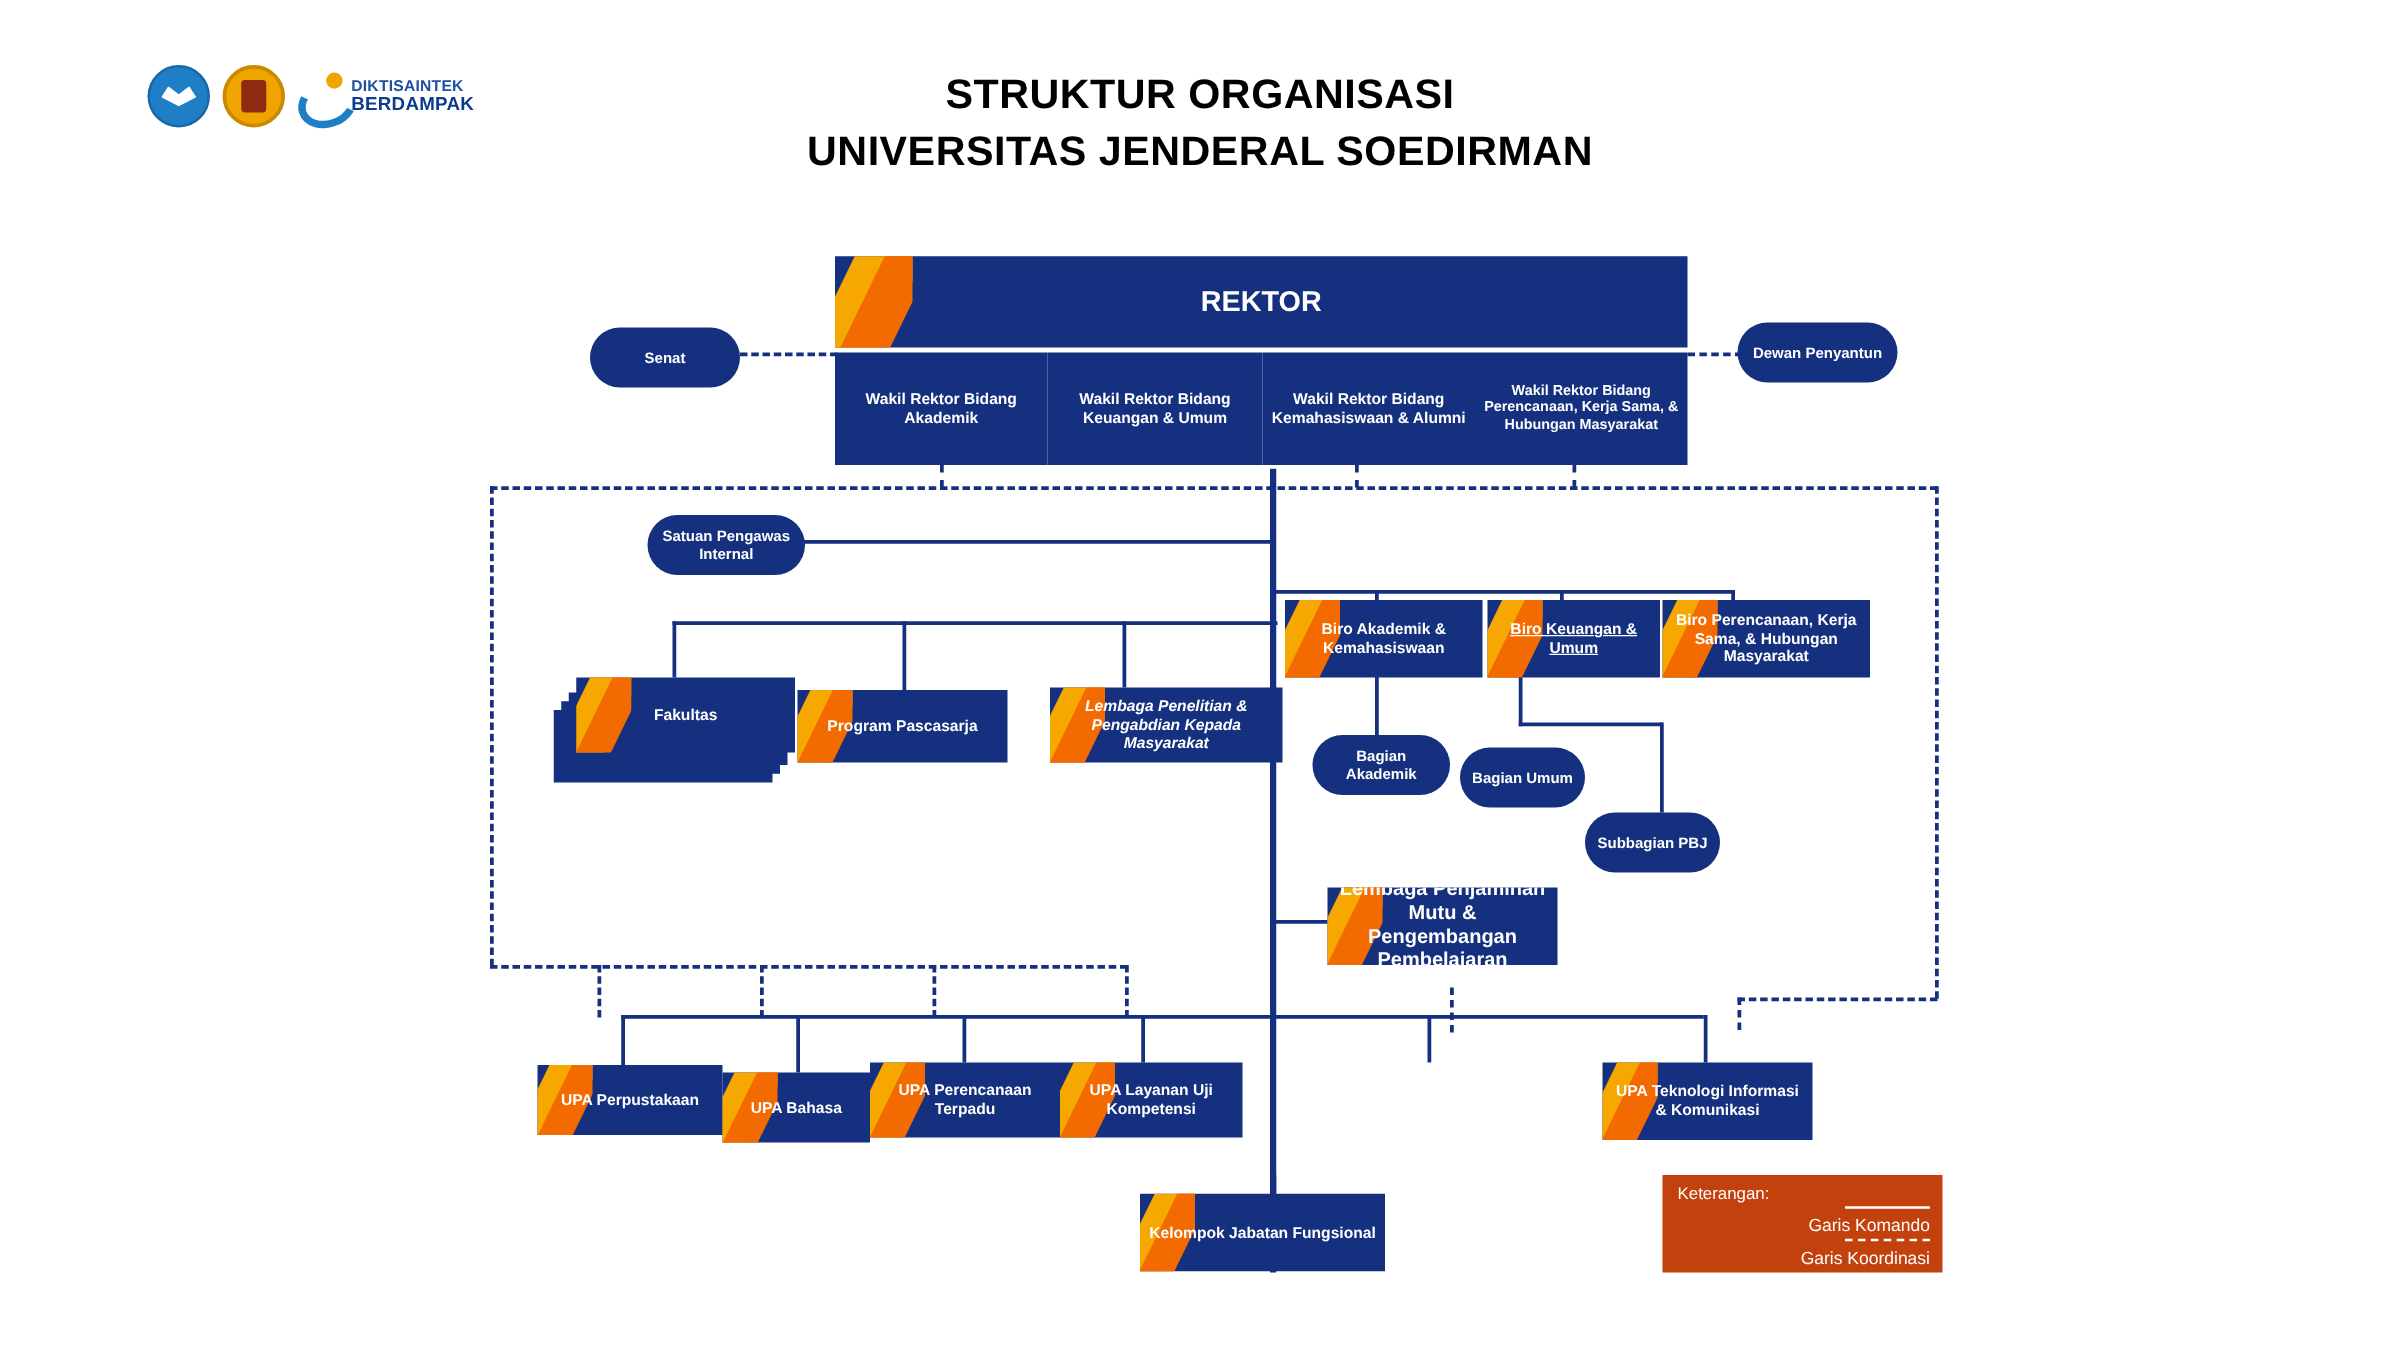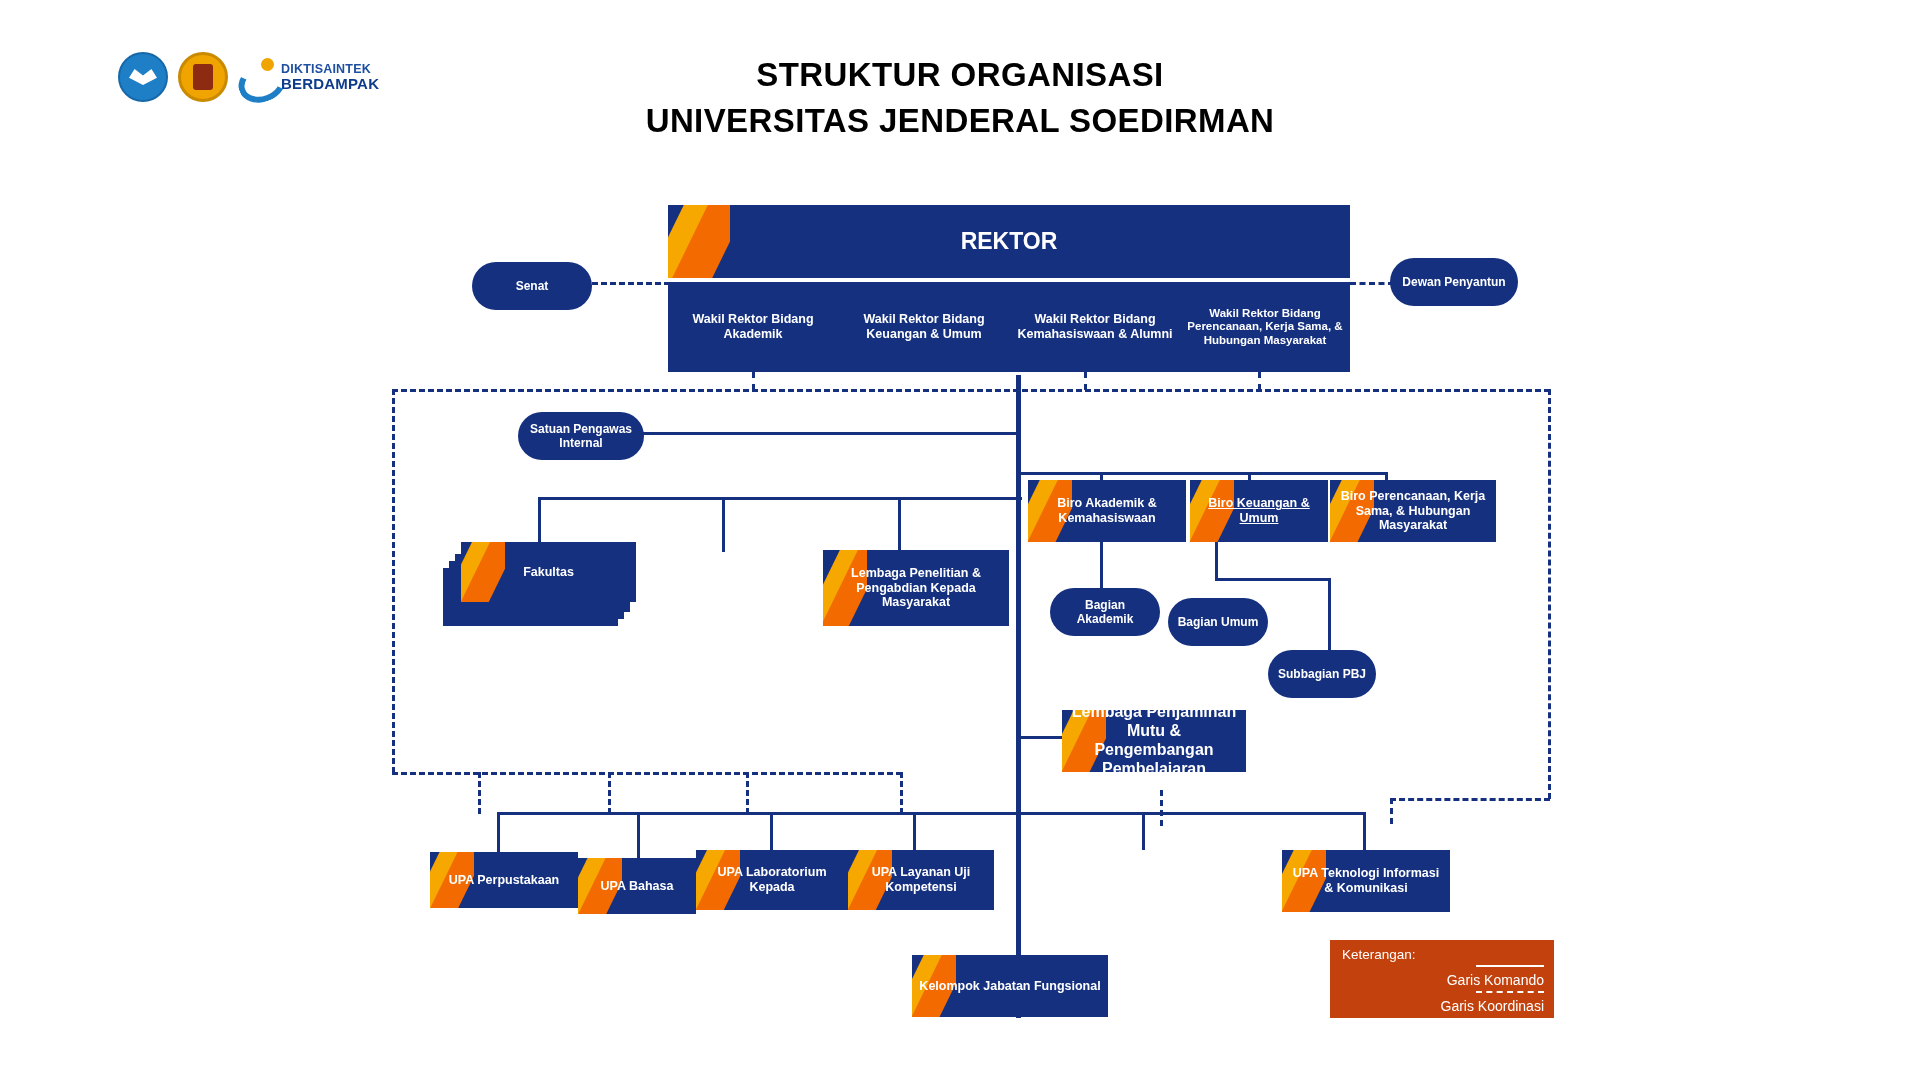--- a/index.html
+++ b/index.html
@@ -347,22 +347,26 @@
   </div>
 
   <div class="stack-copy" style="left:443px; top:568px; width:175px; height:58px;"></div>
   <div class="stack-copy" style="left:449px; top:561px; width:175px; height:58px;"></div>
   <div class="stack-copy" style="left:455px; top:554px; width:175px; height:58px;"></div>
   <div class="node" style="left:461px; top:542px; width:175px; height:60px;">
     <div class="flash small"></div>
     <span class="lbl">Fakultas</span>
   </div>
 
-
-  <div class="node" style="left:823px; top:550px; width:186px; height:76px;">
+  <div class="node" style="left:638px; top:552px; width:168px; height:58px;">
+    <div class="flash small"></div>
+    <span class="lbl">Program Pascasarja</span>
+  </div>
+
+  <div class="node" style="left:840px; top:550px; width:186px; height:60px;font-style:italic;">
     <div class="flash small"></div>
     <span class="lbl">Lembaga Penelitian &amp; Pengabdian Kepada Masyarakat</span>
   </div>
 
   <div class="node" style="left:1028px; top:480px; width:158px; height:62px;">
     <div class="flash small"></div>
     <span class="lbl">Biro Akademik &amp; Kemahasiswaan</span>
   </div>
   <div class="node" style="left:1190px; top:480px; width:138px; height:62px;text-decoration:underline;">
     <div class="flash small"></div>
@@ -391,21 +395,21 @@
   <div class="node" style="left:430px; top:852px; width:148px; height:56px;">
     <div class="flash small"></div>
     <span class="lbl">UPA Perpustakaan</span>
   </div>
   <div class="node" style="left:578px; top:858px; width:118px; height:56px;">
     <div class="flash small"></div>
     <span class="lbl">UPA Bahasa</span>
   </div>
   <div class="node" style="left:696px; top:850px; width:152px; height:60px;">
     <div class="flash small"></div>
-    <span class="lbl">UPA Laboratorium Kepada</span>
+    <span class="lbl">UPA Perencanaan Terpadu</span>
   </div>
   <div class="node" style="left:848px; top:850px; width:146px; height:60px;">
     <div class="flash small"></div>
     <span class="lbl">UPA Layanan Uji Kompetensi</span>
   </div>
   <div class="node" style="left:1282px; top:850px; width:168px; height:62px;">
     <div class="flash small"></div>
     <span class="lbl">UPA Teknologi Informasi &amp; Komunikasi</span>
   </div>
 

